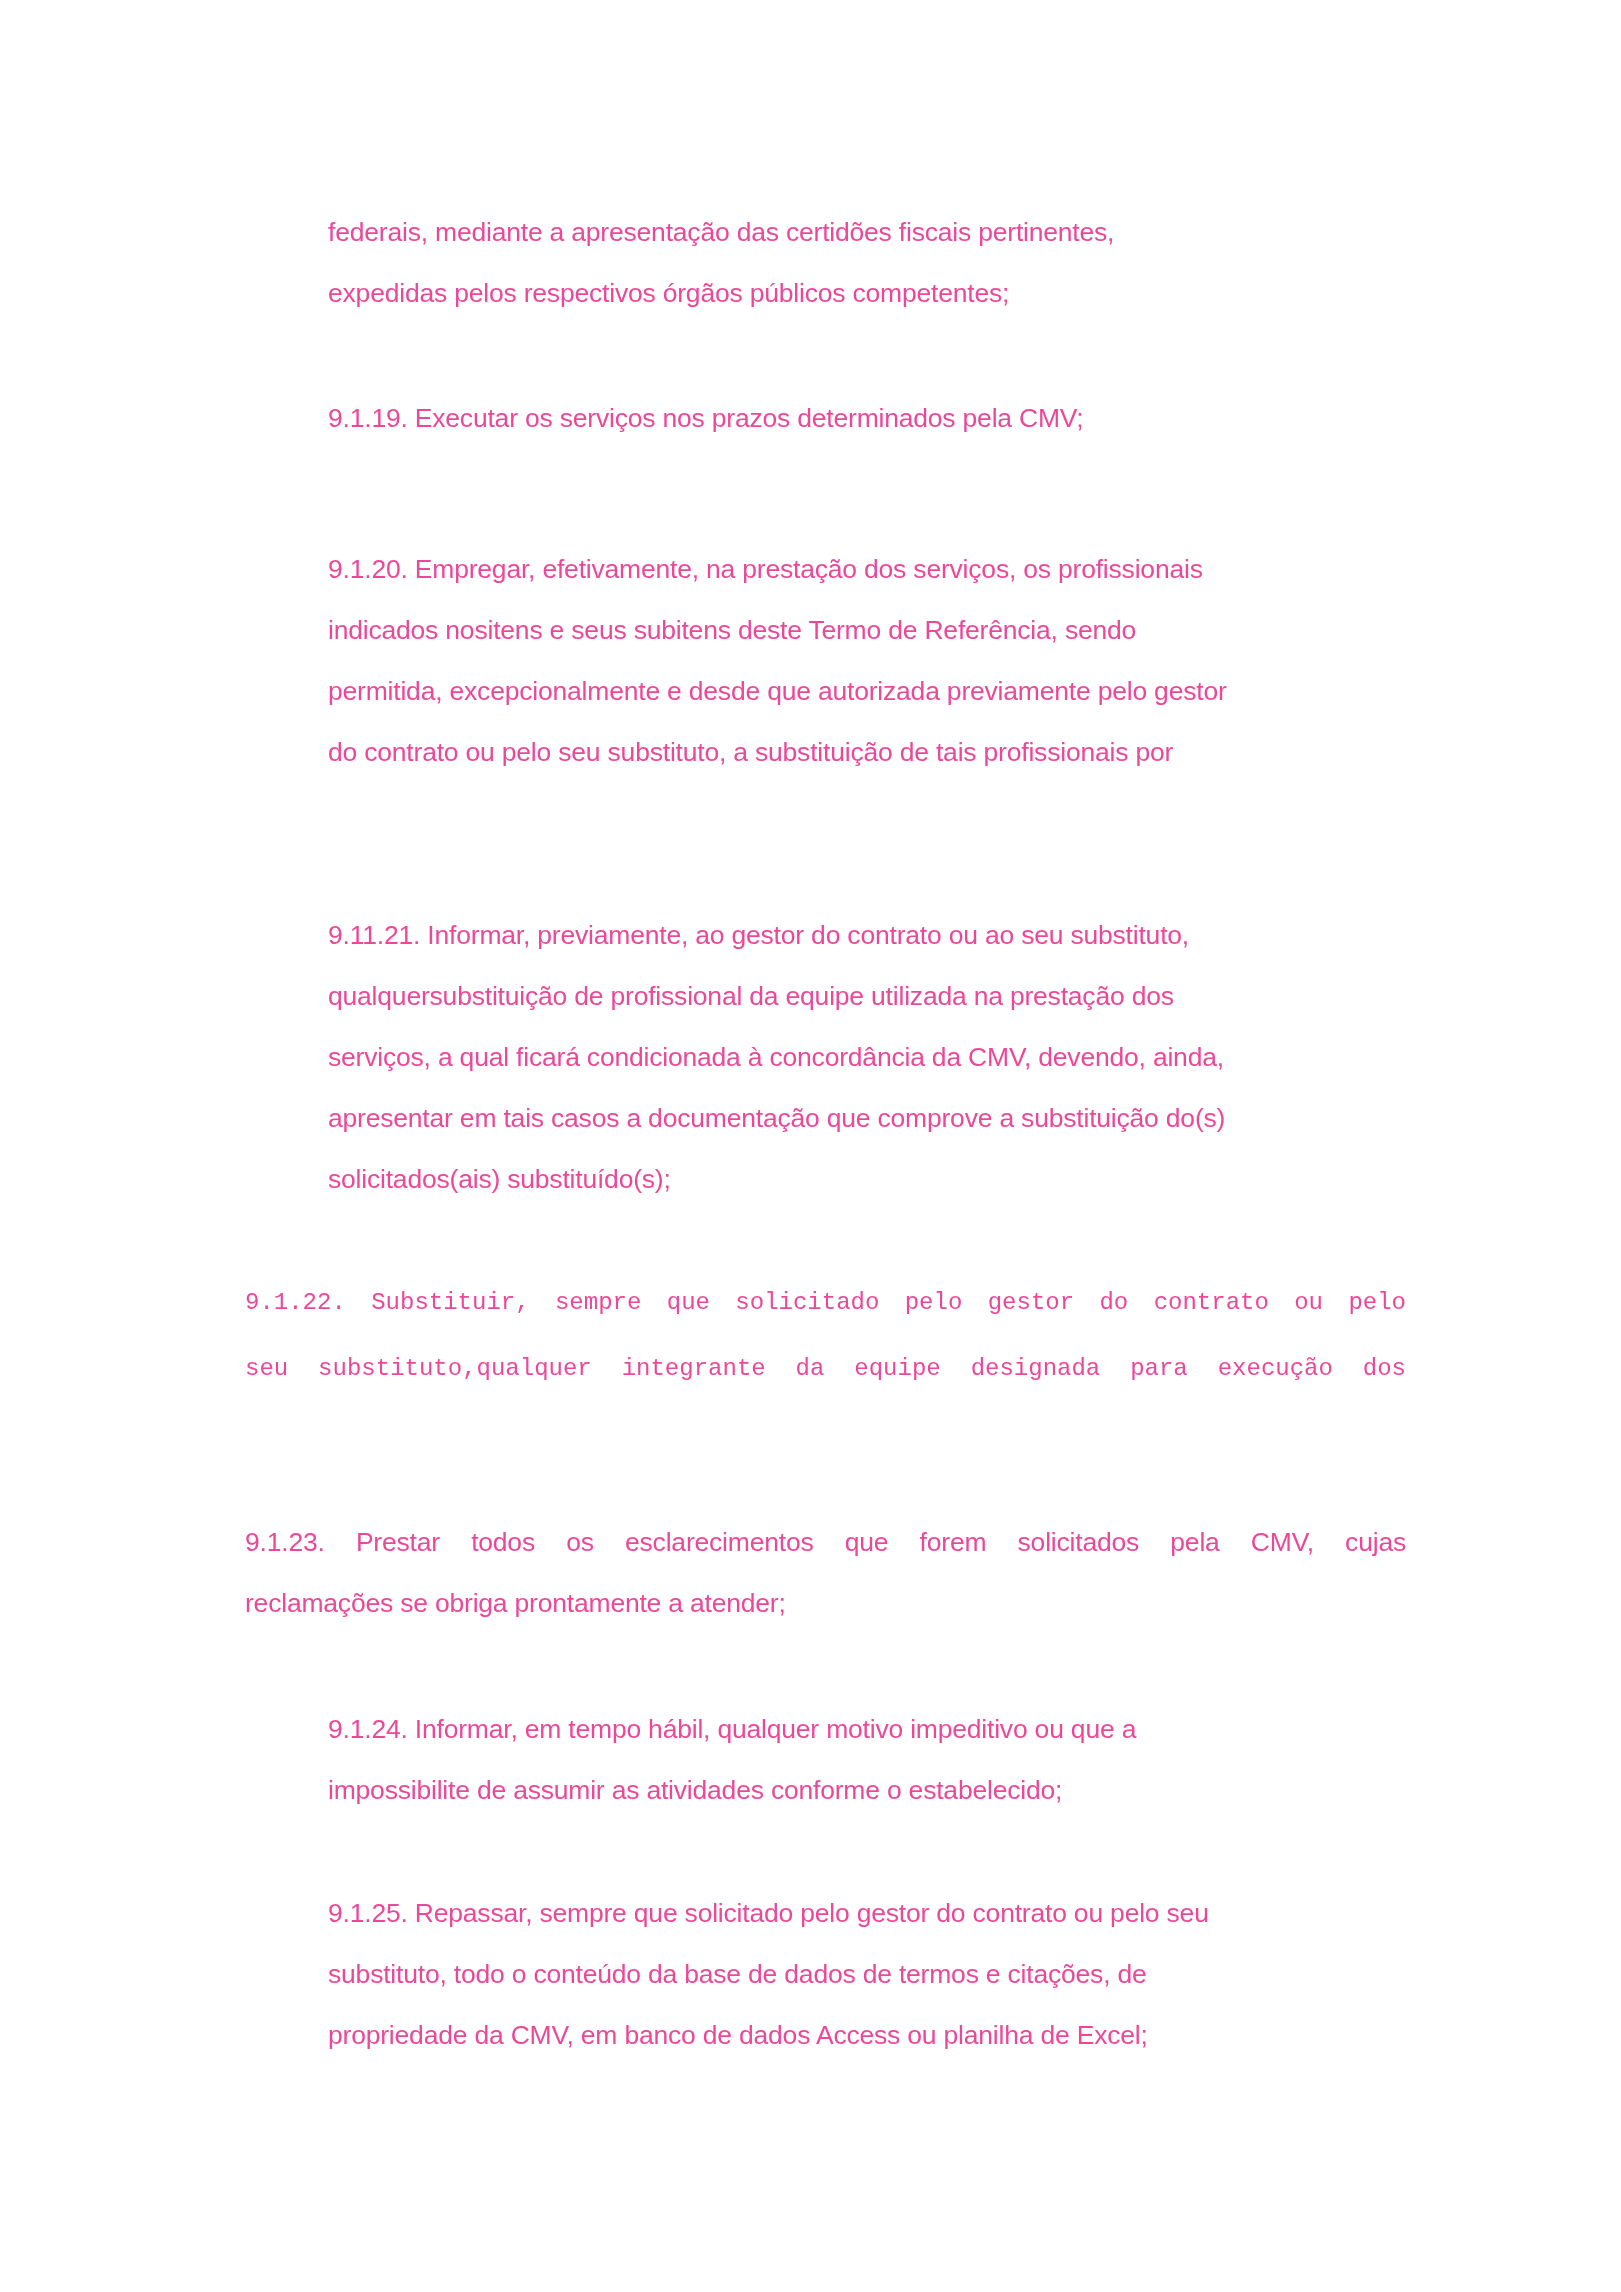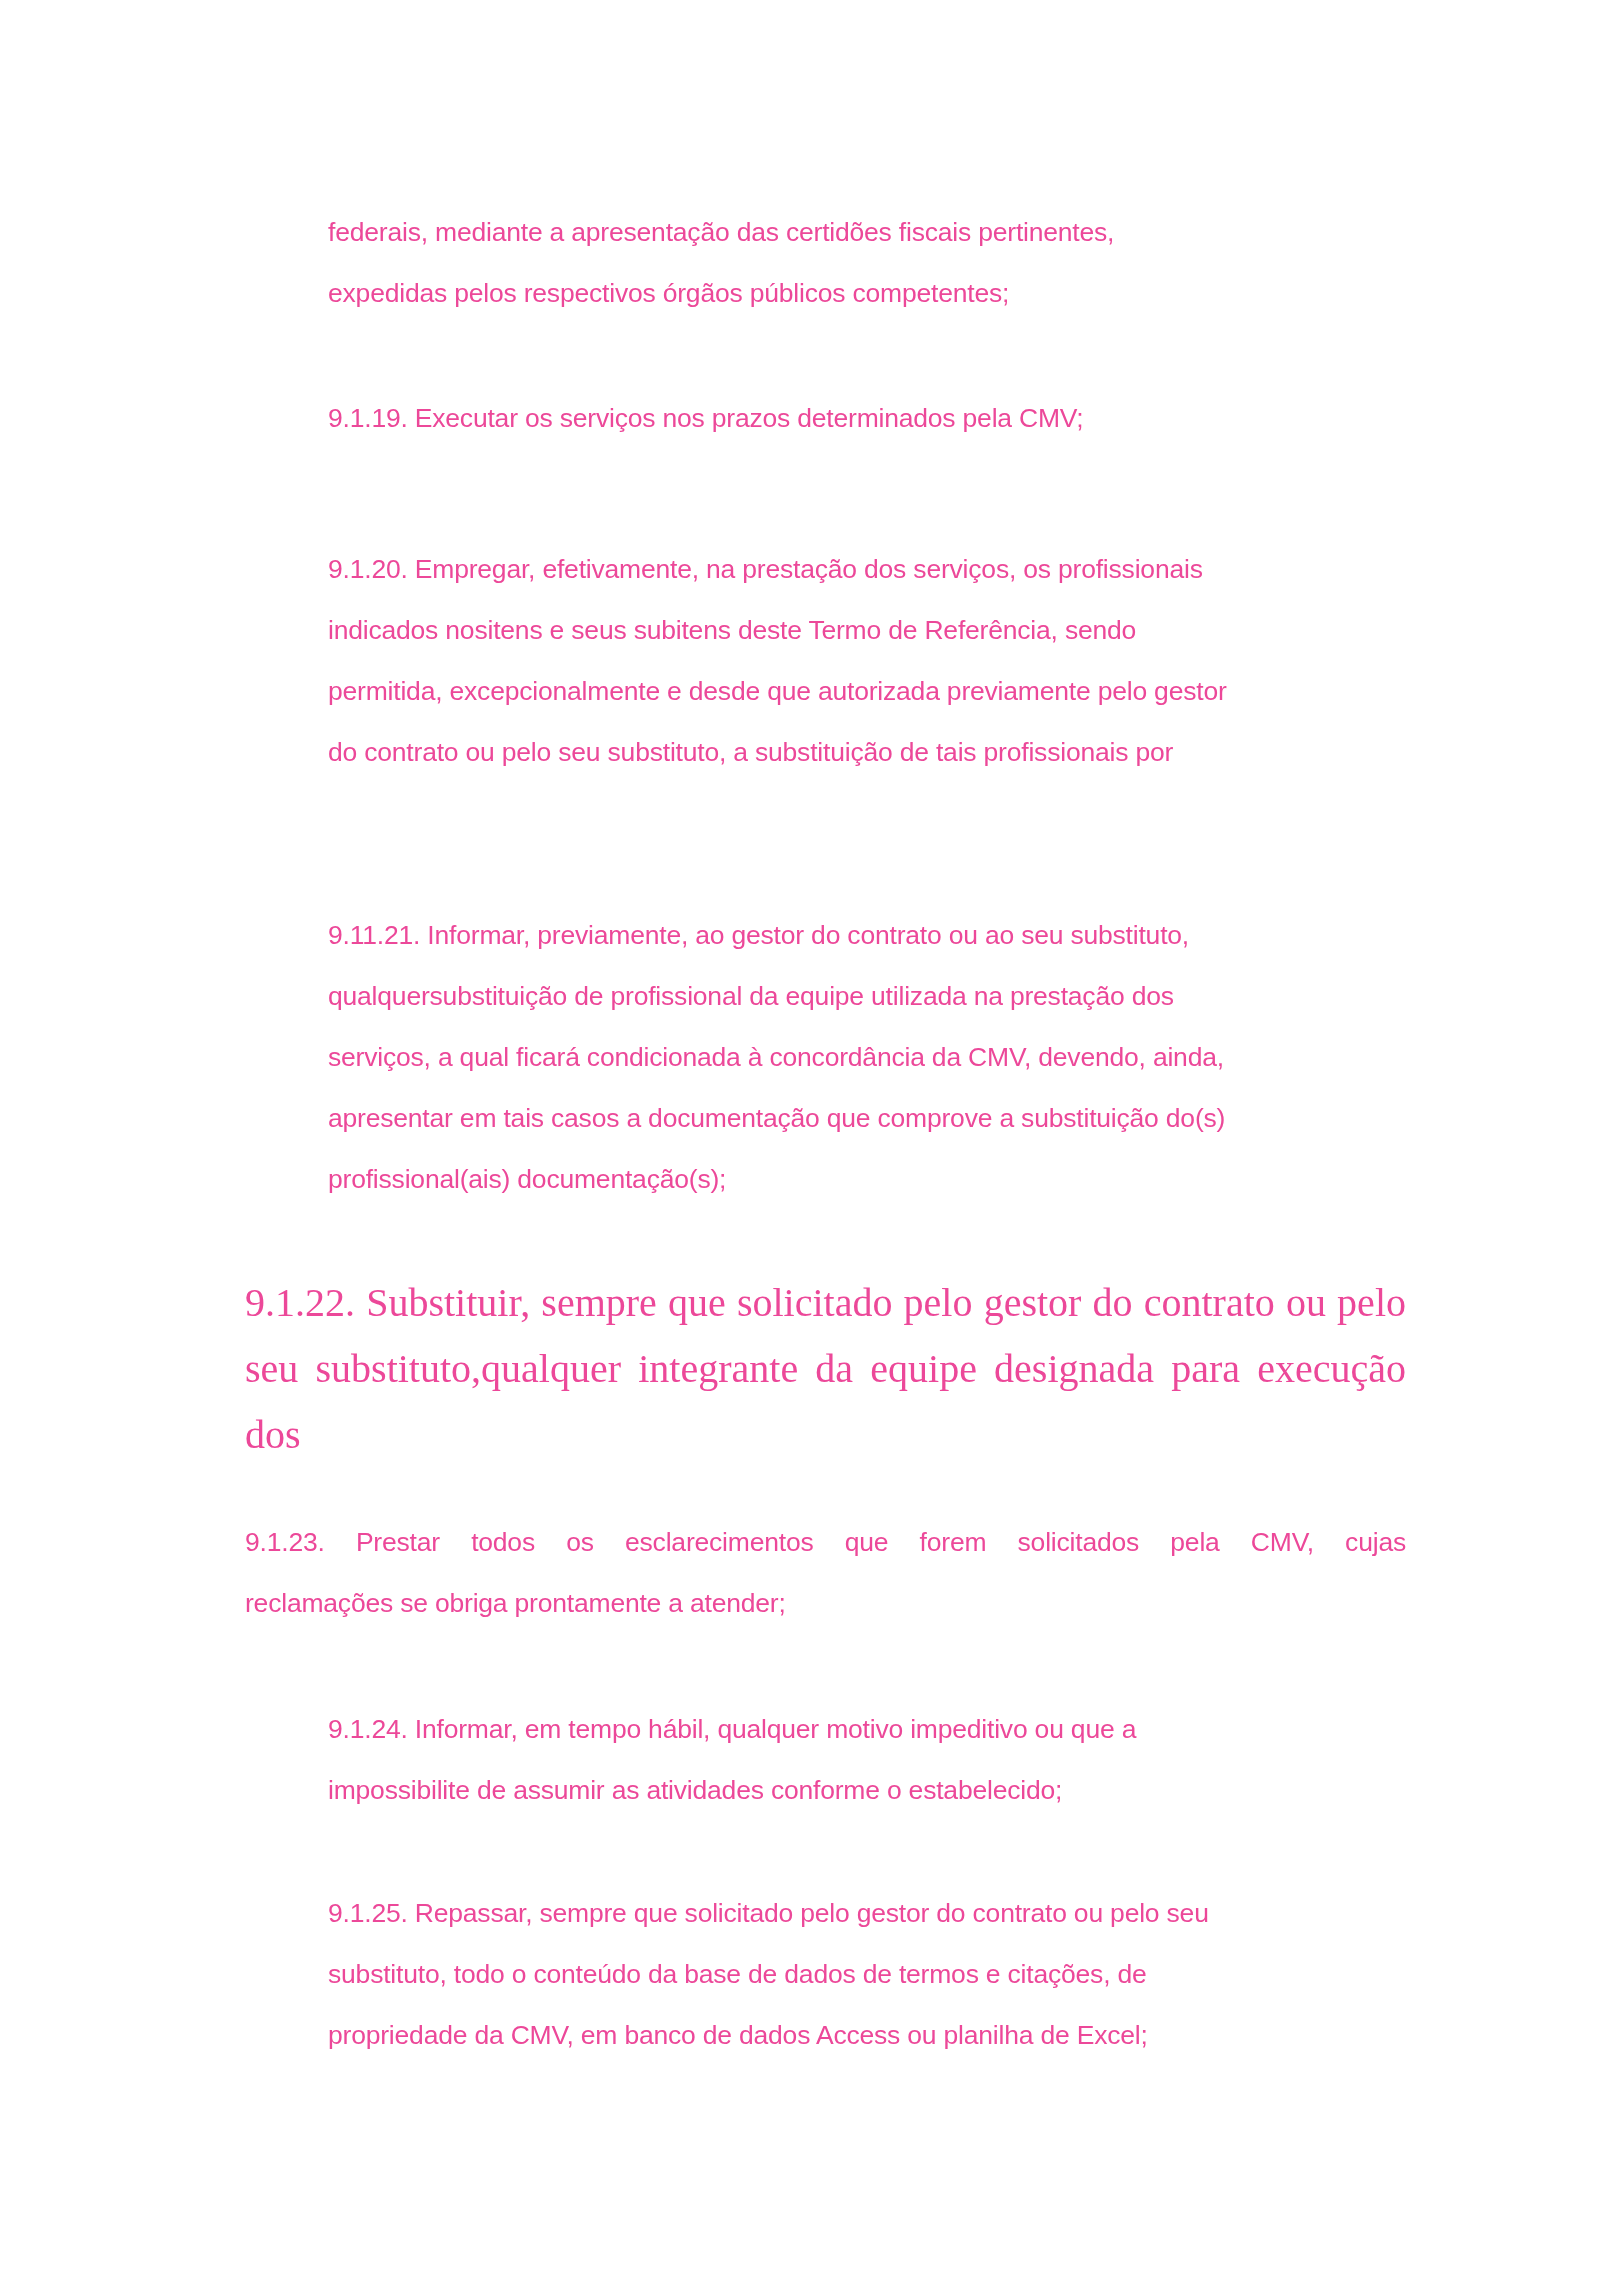--- a/index.html
+++ b/index.html
@@ -11,22 +11,22 @@
     overflow: hidden;
   }
   .para { position: absolute; color: #ec4899; }
   .sans {
     font-family: "Liberation Sans", sans-serif;
     font-size: 26.5px;
     line-height: 61px;
     letter-spacing: -0.2px;
   }
   .serif {
-    font-family: Liberation Serif, serif;
-    font-size: 40px;
+    font-family: Liberation Mono, monospace;
+    font-size: 24px;
     line-height: 66px;
   }
   .indent { left: 328px; width: 1063px; }
   .wide   { left: 245px; width: 1161px; }
   .line { white-space: nowrap; }
   .line.just {
     white-space: normal;
     text-align: justify;
     text-align-last: justify;
   }
@@ -50,21 +50,21 @@
     <div class="line">indicados nositens e seus subitens deste Termo de Referência, sendo</div>
     <div class="line">permitida, excepcionalmente e desde que autorizada previamente pelo gestor</div>
     <div class="line">do contrato ou pelo seu substituto, a substituição de tais profissionais por</div>
   </section>
 
   <section class="para sans indent" style="top:905px">
     <div class="line">9.11.21. Informar, previamente, ao gestor do contrato ou ao seu substituto,</div>
     <div class="line">qualquersubstituição de profissional da equipe utilizada na prestação dos</div>
     <div class="line">serviços, a qual ficará condicionada à concordância da CMV, devendo, ainda,</div>
     <div class="line">apresentar em tais casos a documentação que comprove a substituição do(s)</div>
-    <div class="line">profissional(ais) documentação(s);</div>
+    <div class="line">solicitados(ais) substituído(s);</div>
   </section>
 
   <section class="para serif wide" style="top:1270px">
     <div class="line just">9.1.22. Substituir, sempre que solicitado pelo gestor do contrato ou pelo</div>
     <div class="line just">seu substituto,qualquer integrante da equipe designada para execução dos</div>
   </section>
 
   <section class="para sans wide" style="top:1512px">
     <div class="line just">9.1.23. Prestar todos os esclarecimentos que forem solicitados pela CMV, cujas</div>
     <div class="line">reclamações se obriga prontamente a atender;</div>

